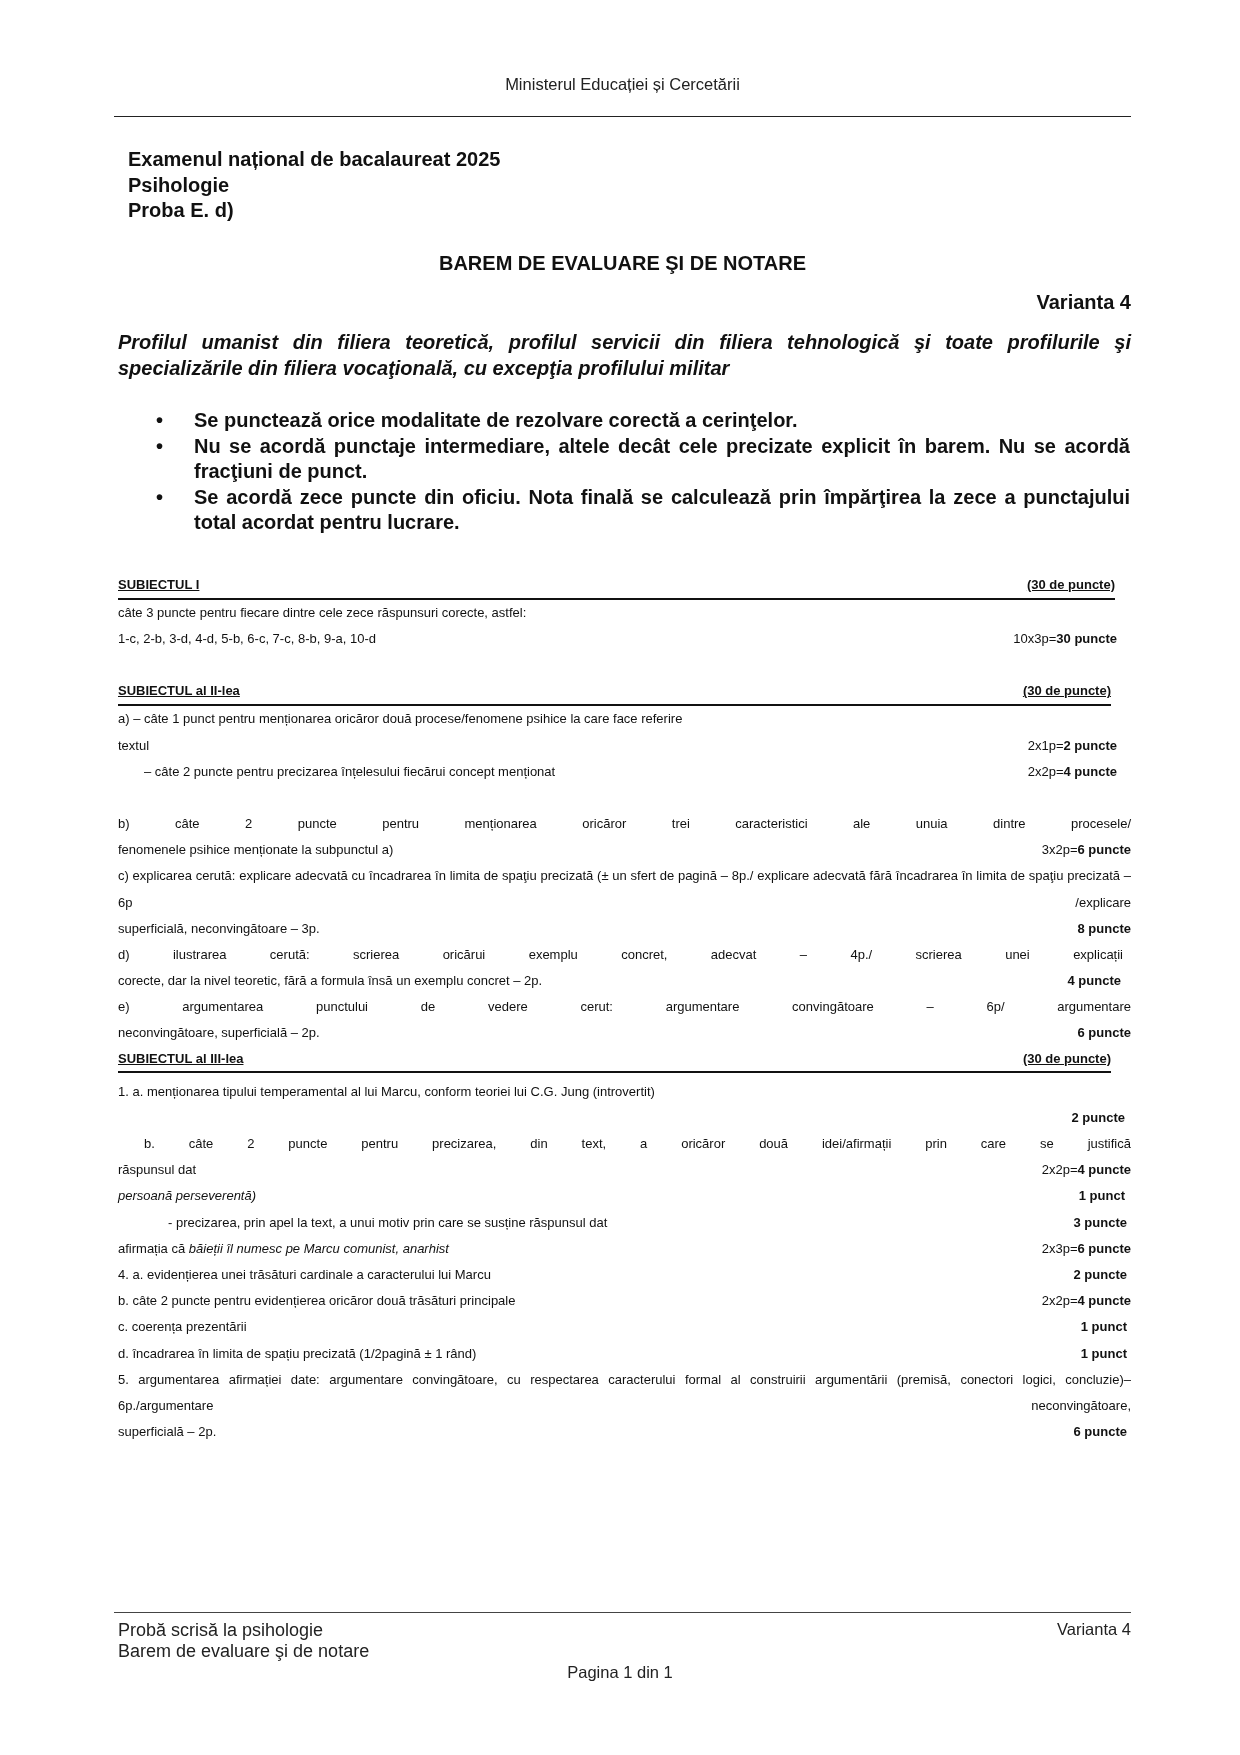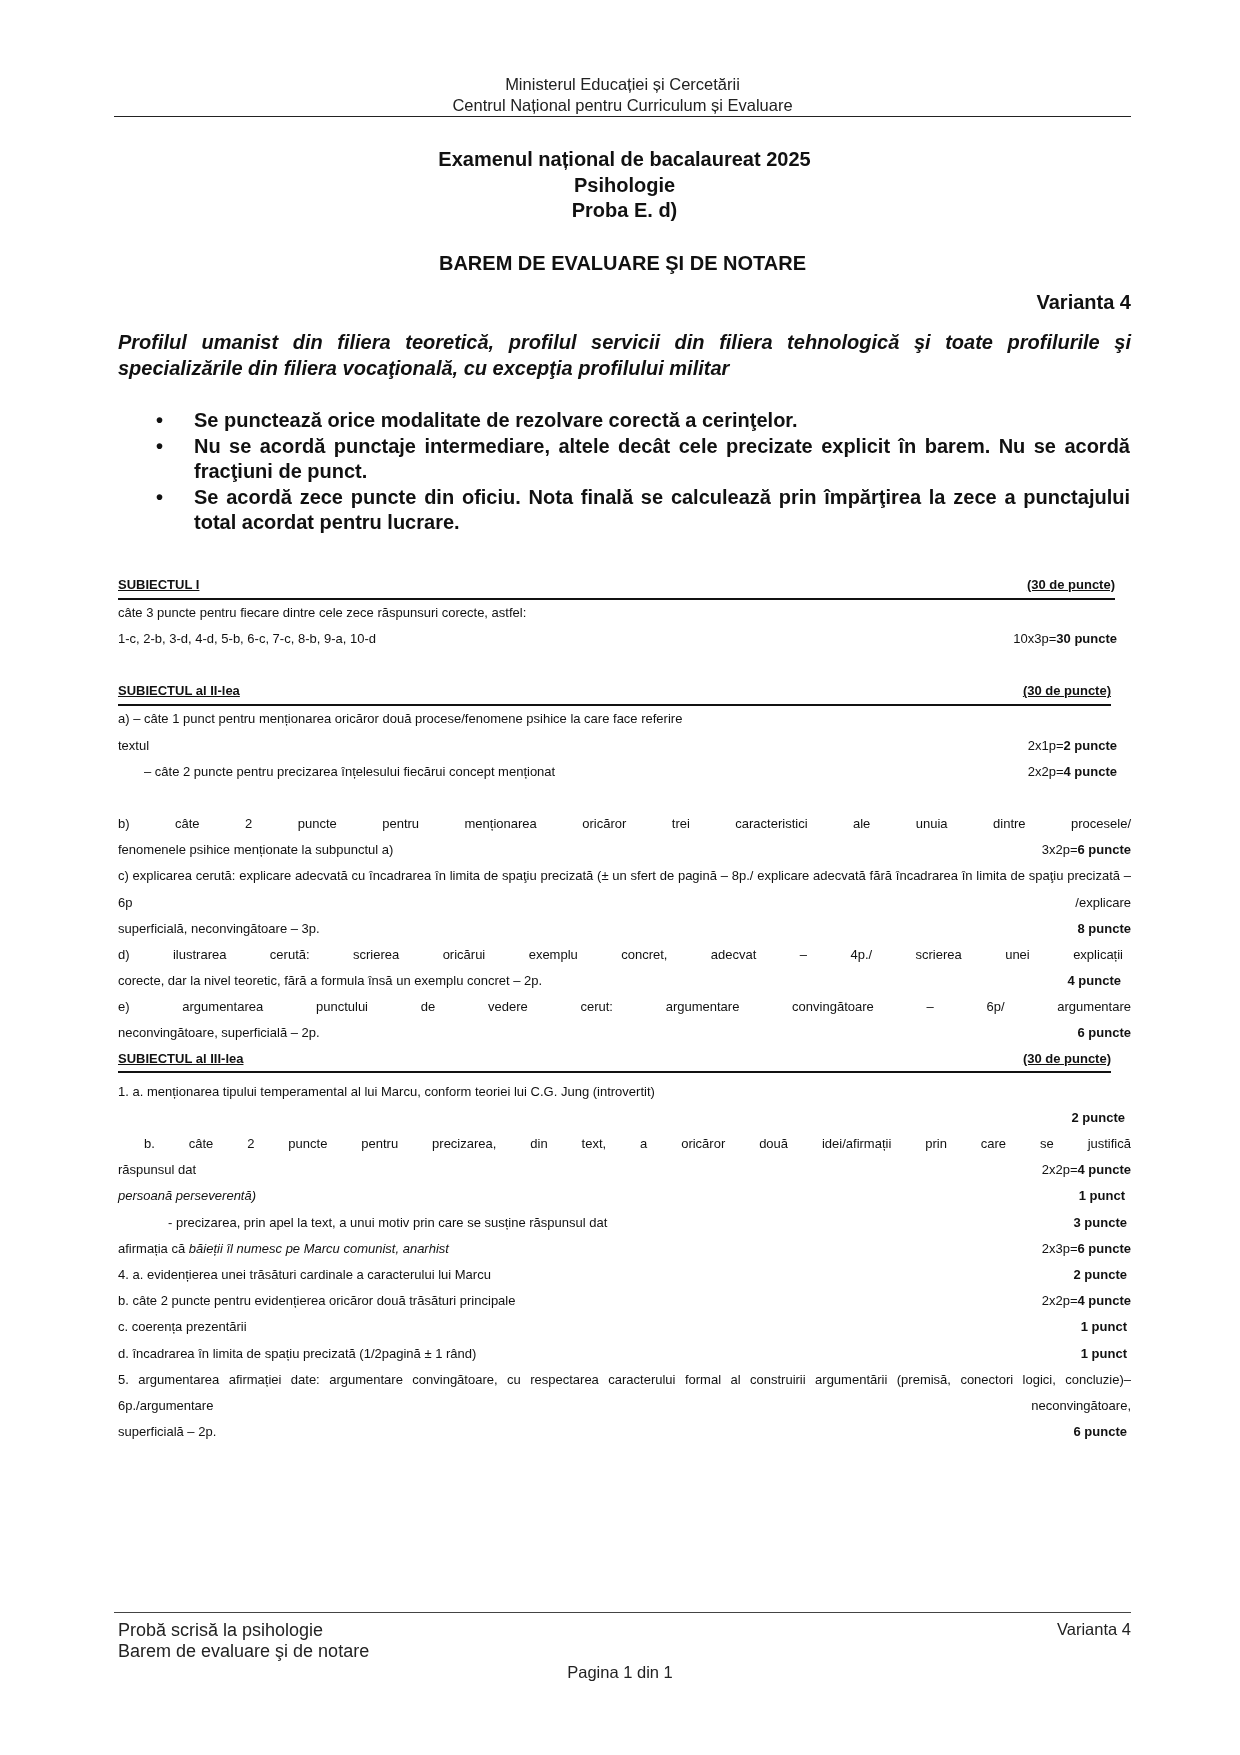--- a/index.html
+++ b/index.html
@@ -8,22 +8,22 @@
       font-family: "Liberation Sans", "DejaVu Sans", sans-serif;
       color: #111;
     }
     .page { position: absolute; left: 0; top: 0; width: 1240px; height: 1755px; }
     .hdr {
       position: absolute; left: 114px; width: 1017px; top: 74px;
       text-align: center; font-size: 16.5px; line-height: 21px; color: #222;
     }
     .hdr-line { position: absolute; left: 114px; width: 1017px; top: 116px; height: 0; border-top: 1.5px solid #222; }
     .title-block {
-      position: absolute; left: 116px; width: 1017px; top: 147px;
-      text-align: center; font-weight: bold; font-size: 20px; line-height: 25.5px;
+      position: absolute; left: 128px; width: 1017px; top: 147px;
+      font-weight: bold; font-size: 20px; line-height: 25.5px;
     }
     .barem-title {
       position: absolute; left: 114px; width: 1017px; top: 252px;
       text-align: center; font-weight: bold; font-size: 20px;
     }
     .variant {
       position: absolute; right: 109px; top: 291px;
       font-weight: bold; font-size: 20px;
     }
     .profile {
@@ -62,21 +62,20 @@
     .ftr-right { position: absolute; right: 109px; top: 1620px; font-size: 16.5px; color: #222; }
     .ftr-page { position: absolute; left: 0; width: 1240px; top: 1663px; text-align: center; font-size: 16.5px; color: #222; }
   </style>
 </head>
 <body>
 
 <div class="page">
 
   <div class="hdr">
     <div>Ministerul Educației și Cercetării</div>
-    <div>Centrul Național pentru Curriculum și Evaluare</div>
   </div>
   <div class="hdr-line"></div>
 
   <div class="title-block">
     <div>Examenul național de bacalaureat 2025</div>
     <div>Psihologie</div>
     <div>Proba E. d)</div>
   </div>
   <div class="barem-title">BAREM DE EVALUARE ŞI DE NOTARE</div>
   <div class="variant">Varianta 4</div>

